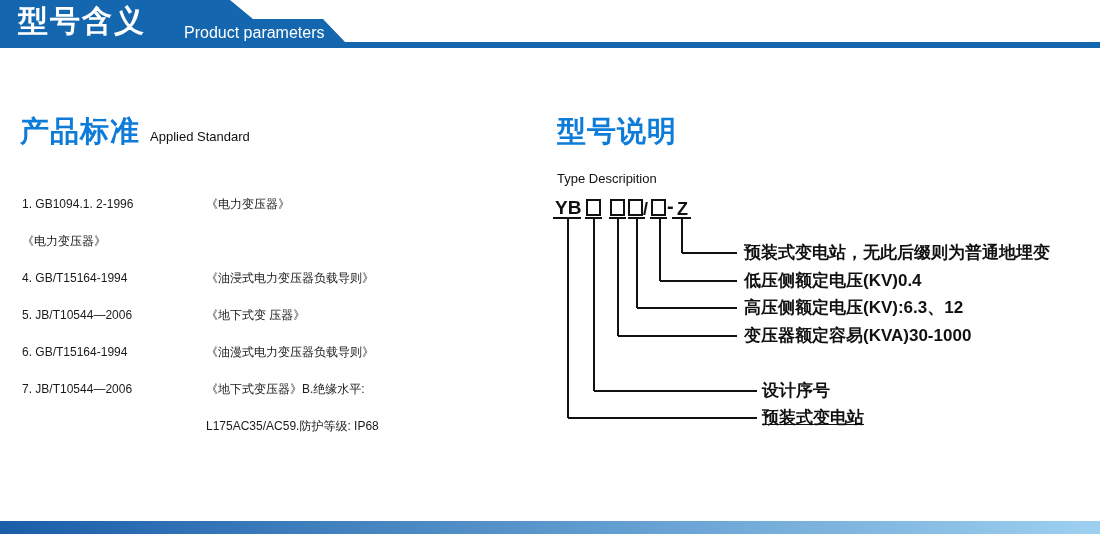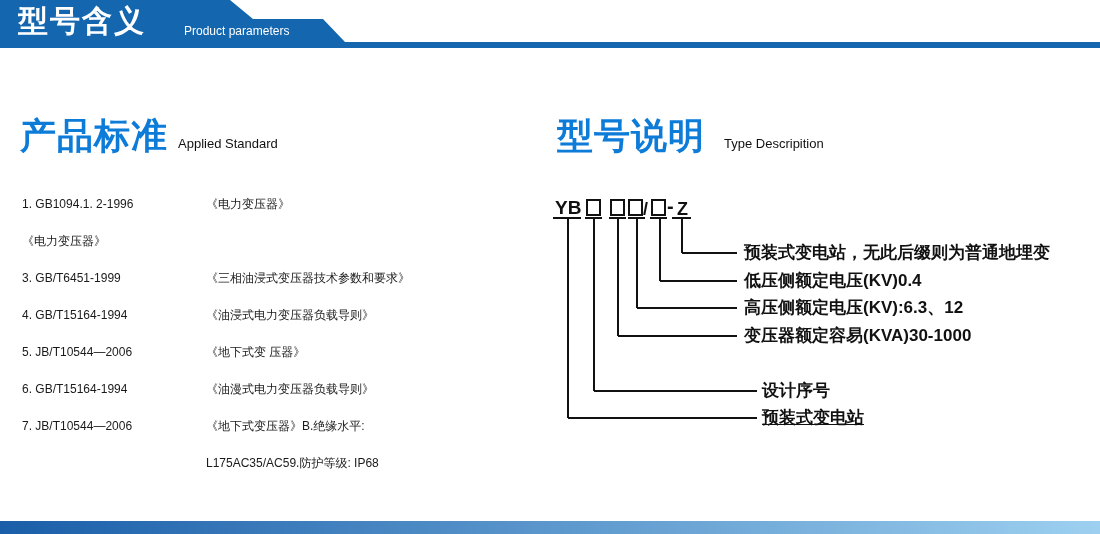--- a/index.html
+++ b/index.html
@@ -12,28 +12,28 @@
   .banner{
     position:absolute;left:0;top:0;width:1100px;height:48px;
     background:#1466ae;
     clip-path:polygon(0 0,230px 0,253px 19px,323px 19px,345px 42px,1100px 42px,1100px 48px,0 48px);
   }
   .banner-title{
     position:absolute;left:18px;top:4px;font-size:30px;font-weight:bold;
     color:#ffffff;letter-spacing:2px;line-height:1.1;
   }
   .banner-sub{
-    position:absolute;left:184px;top:24px;font-size:12px;color:#ffffff;
+    position:absolute;left:184px;top:24px;font-size:16px;color:#ffffff;
   }
   
   .sec-head{position:absolute;display:flex;align-items:baseline;gap:10px;white-space:nowrap;}
-  .sec-head .zh{font-size:36px;font-weight:bold;color:#0d7bd8;letter-spacing:1px;}
+  .sec-head .zh{font-size:29px;font-weight:bold;color:#0d7bd8;letter-spacing:1px;}
   .sec-head .en{font-size:13px;color:#111111;}
   #left-head{left:20px;top:112px;}
-  #right-head{left:557px;top:112px;gap:19px;}
+  #right-head{left:557px;top:112px;gap:19px;flex-direction:column;}
   
   .std-list{position:absolute;left:22px;top:193px;width:530px;}
   .std-row{display:flex;font-size:12px;line-height:22px;margin-bottom:15px;white-space:nowrap;}
   .std-row .std{flex:0 0 184px;}
   .std-row .title{flex:1;}
   
   .diagram-svg{position:absolute;left:540px;top:190px;}
   .dg-label{position:absolute;font-size:17px;font-weight:bold;color:#111111;white-space:nowrap;line-height:18px;}
   
   .bottom-bar{
@@ -57,24 +57,20 @@
   <span class="en">Type Descripition</span>
 </div>
 
 <div class="std-list">
   <div class="std-row">
     <span class="std">1. GB1094.1. 2-1996</span>
     <span class="title">《电力变压器》</span>
   </div>
   <div class="std-row">
     <span class="title">《电力变压器》</span>
-  </div>
-  <div class="std-row">
-    <span class="std">3. GB/T6451-1999</span>
-    <span class="title">《三相油浸式变压器技术参数和要求》</span>
   </div>
   <div class="std-row">
     <span class="std">4. GB/T15164-1994</span>
     <span class="title">《油浸式电力变压器负载导则》</span>
   </div>
   <div class="std-row">
     <span class="std">5. JB/T10544—2006</span>
     <span class="title">《地下式变 压器》</span>
   </div>
   <div class="std-row">

